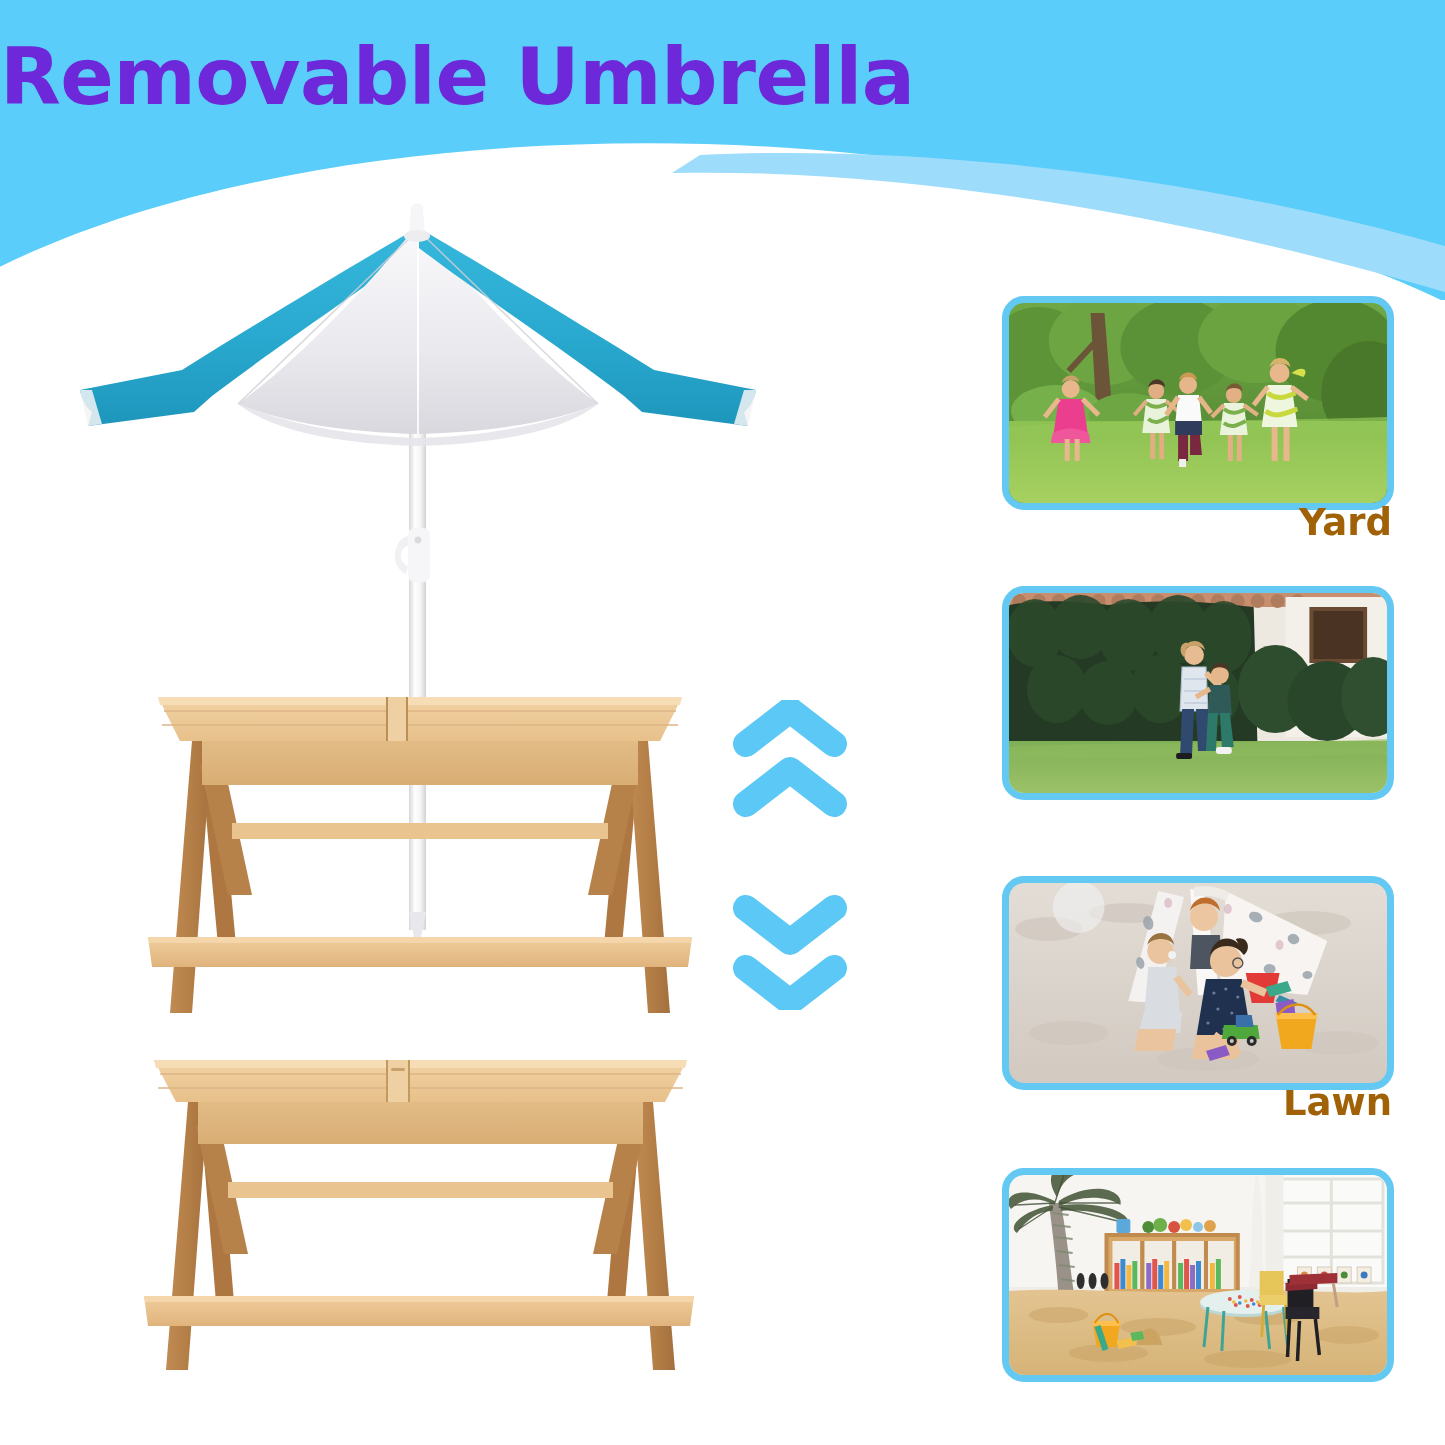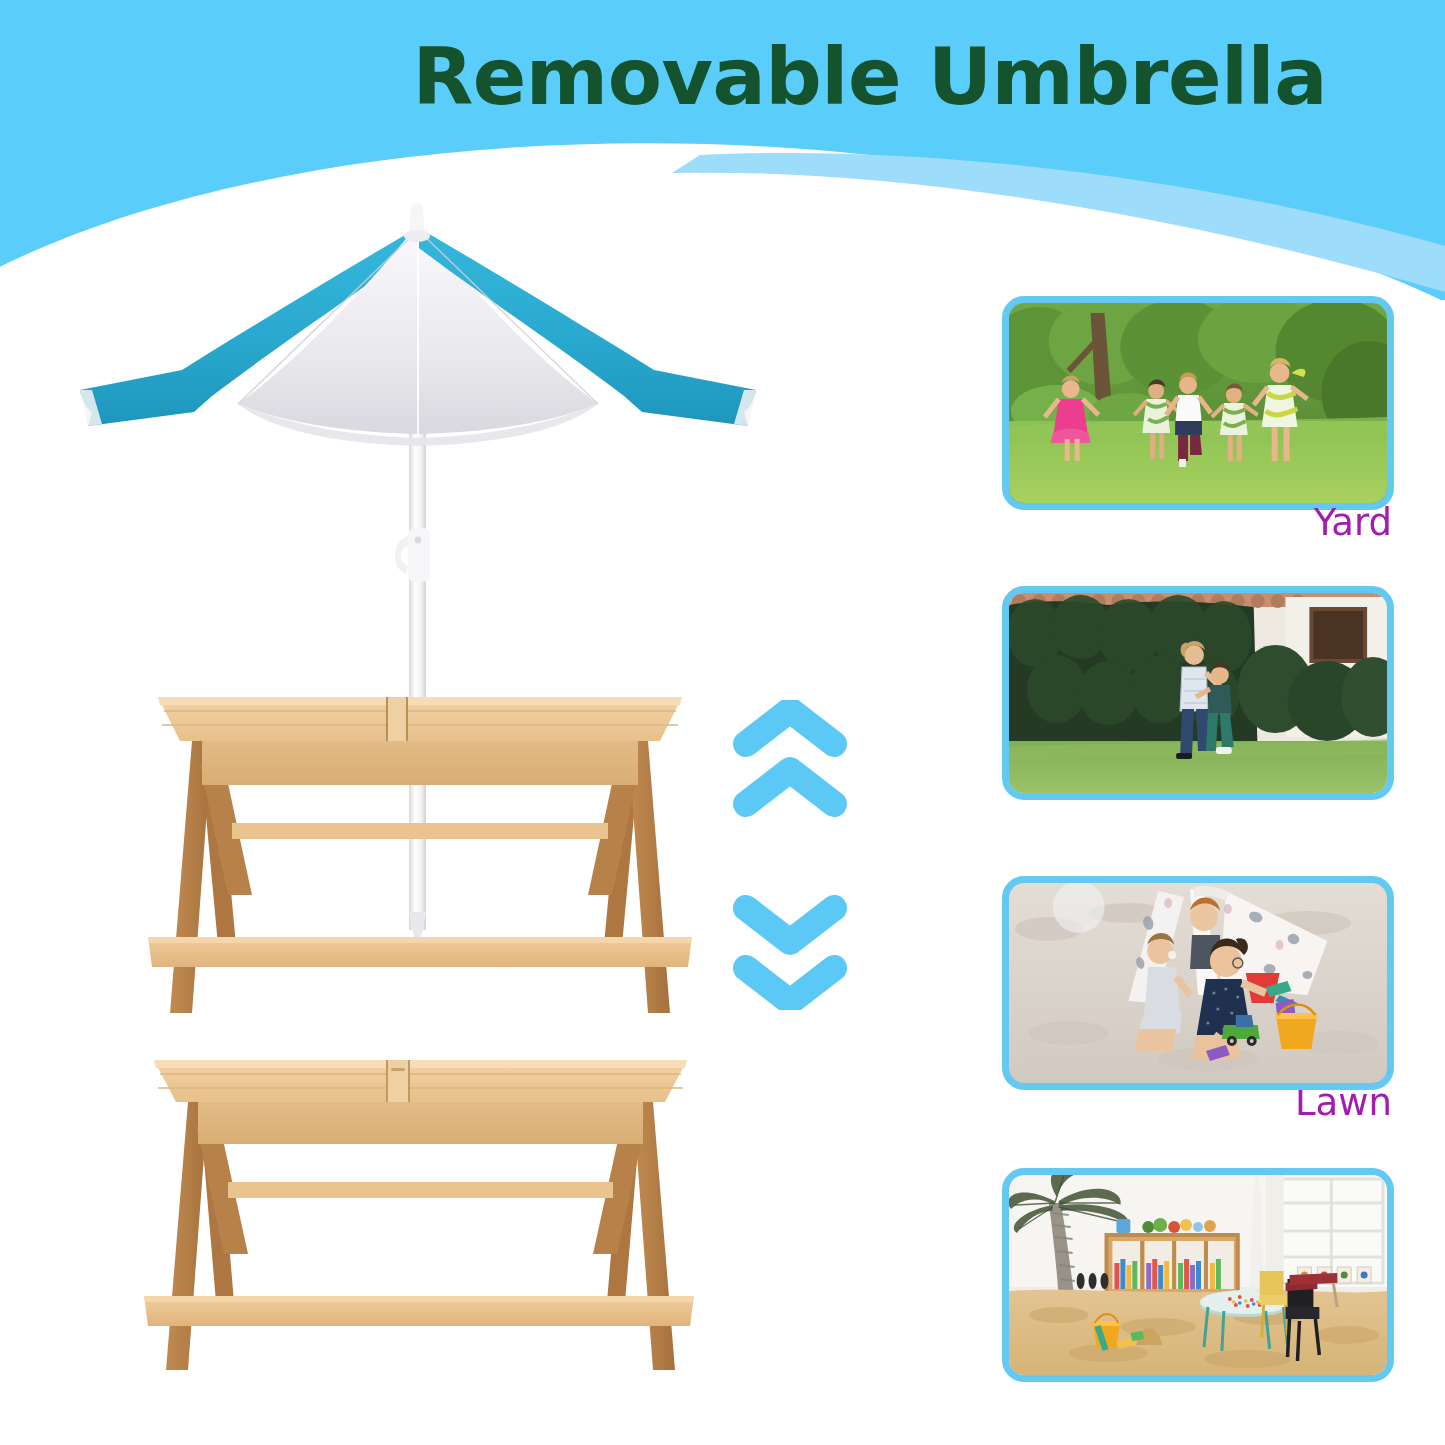--- a/index.html
+++ b/index.html
@@ -12,22 +12,22 @@
   .page{position:relative;width:1445px;height:1445px;overflow:hidden;background:#fff;}
 
   
   .header-band{
     position:absolute;left:0;top:0;width:1445px;height:300px;
     background:#5BCDFA;overflow:hidden;
   }
   .swoosh-svg{position:absolute;left:0;top:0;width:1445px;height:340px;}
   .title{
     position:absolute;left:0;top:36px;width:1445px;
-    text-align:right;
-    color:#14532d;
+    text-align:left;
+    color:#6d28d9;
     font-family:"DejaVu Sans",sans-serif;
     font-size:79px;
     font-weight:bold;
     letter-spacing:-0.5px;
     line-height:1.06;
     white-space:nowrap;
     padding-right:118px;
     box-sizing:border-box;
   }
 
@@ -53,23 +53,23 @@
     border-radius:22px;
     overflow:hidden;
     background:#63C9F2;
     box-sizing:border-box;
   }
   .card-photo{position:relative;width:100%;height:100%;overflow:hidden;border-radius:14px;display:block;}
   .card-photo svg{display:block;width:100%;height:100%;}
   .card-label{
     position:absolute;right:2px;
     text-align:right;
-    color:#a21caf;
+    color:#a16207;
     font-family:"DejaVu Sans",sans-serif;
-    font-weight:normal;
+    font-weight:bold;
     font-size:37px;
     letter-spacing:0px;
     white-space:nowrap;
     line-height:1;
   }
 
   .c1{top:0;}
   .c1 .card-frame{height:214px;}
   .c1 .card-label{top:208px;}
 

